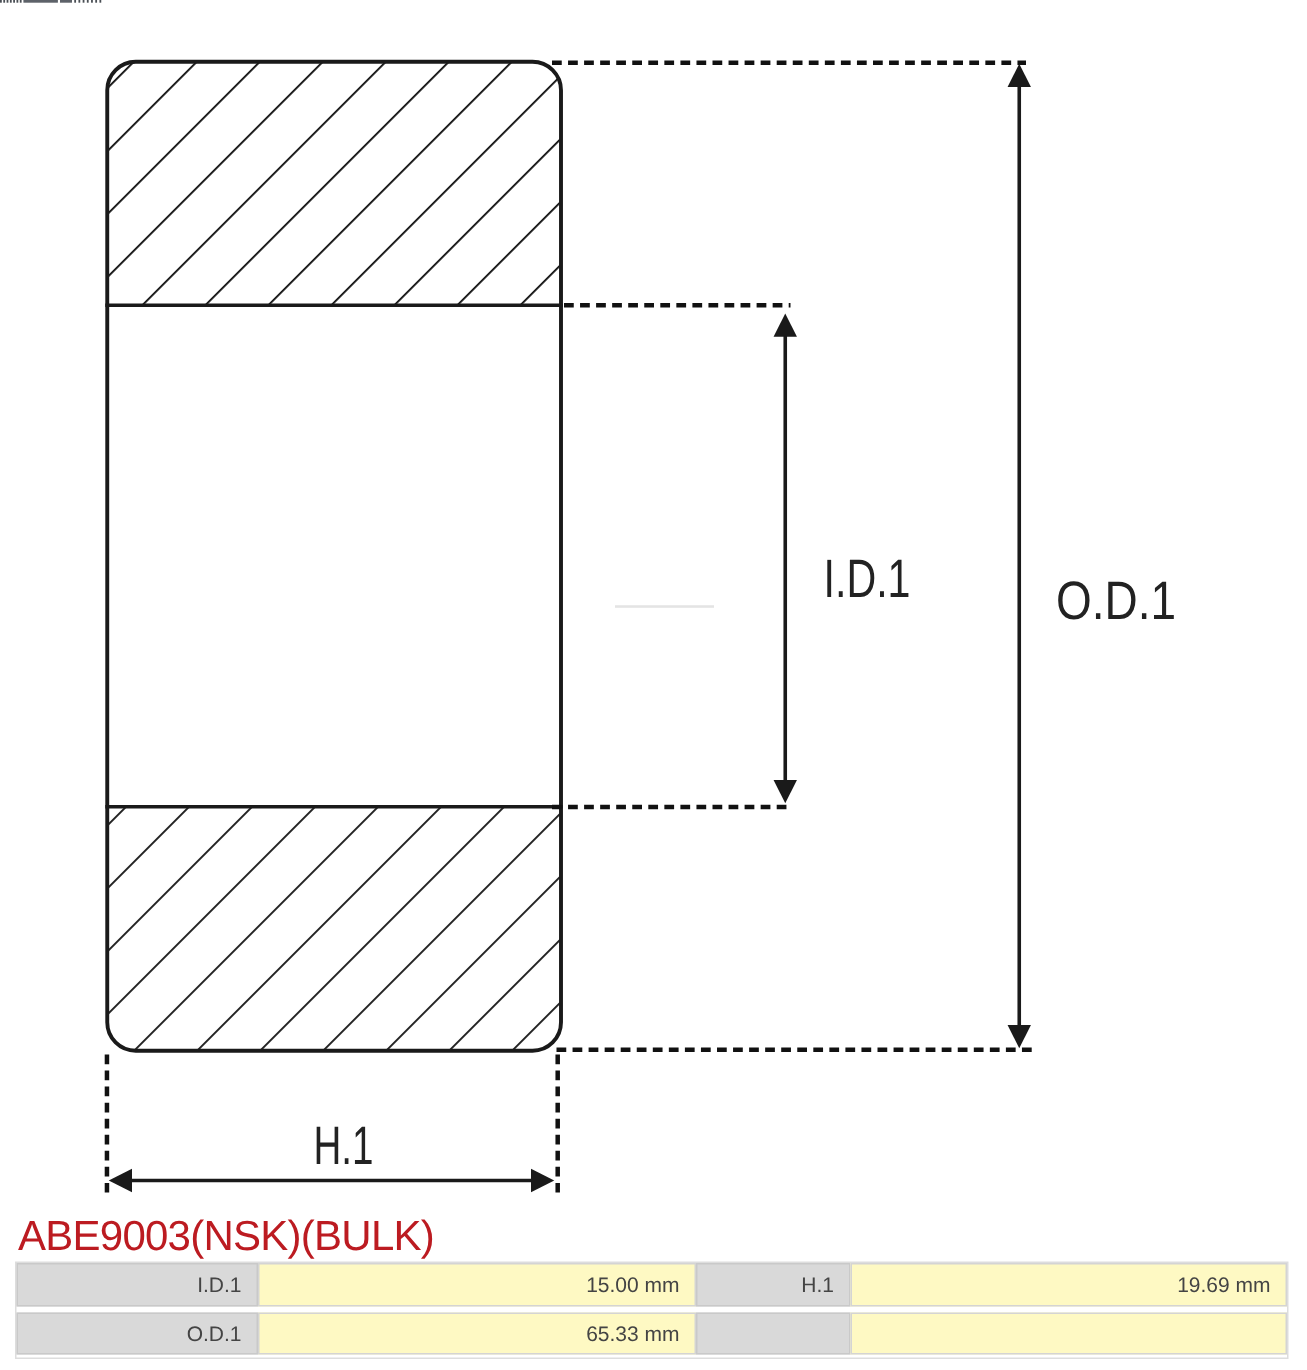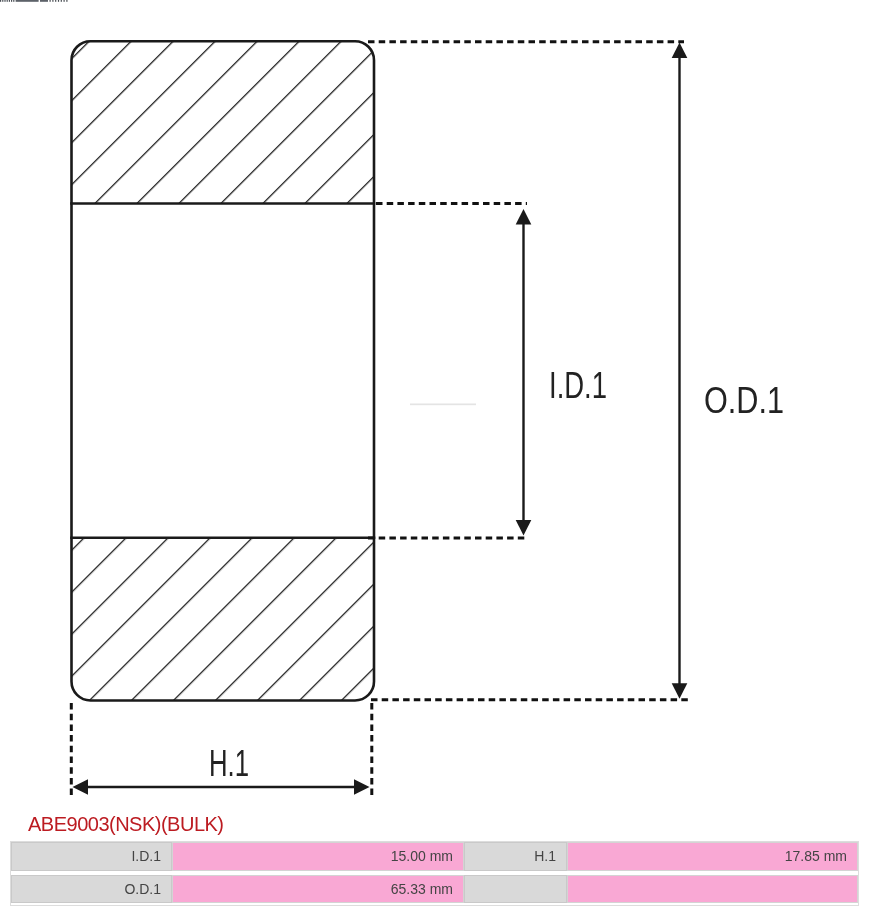--- a/index.html
+++ b/index.html
@@ -1,20 +1,20 @@
 <!DOCTYPE html>
 <html><head>
 <meta charset="utf-8">
 <style>
 html,body{margin:0;padding:0;background:#ffffff;}
 body{width:871px;height:913px;position:relative;font-family:"Liberation Sans",sans-serif;overflow:hidden;}
 .abs{position:absolute;}
 .cell{position:absolute;box-sizing:border-box;font-size:14px;color:#444;text-align:right;padding-right:10px;line-height:27px;}
 .gray{background:#d9d9d9;border:1px solid #c9c9c9;}
-.white{background:#f9a8d4;border:1px solid #d4d4d4;}
+.white{background:#fef9c3;border:1px solid #d4d4d4;}
 </style>
 </head>
 <body>
 
 <svg class="abs" style="left:0;top:0;" width="871" height="810" viewBox="0 0 871 810">
   <defs>
     <pattern id="hatchT" width="29.7" height="29.7" patternUnits="userSpaceOnUse" patternTransform="translate(3.5,0) rotate(45)">
       <line x1="0" y1="-1" x2="0" y2="30.7" stroke="#161616" stroke-width="2.5"></line>
     </pattern>
     <pattern id="hatchB" width="29.7" height="29.7" patternUnits="userSpaceOnUse" patternTransform="translate(33,0) rotate(45)">
@@ -95,31 +95,31 @@
 
   <g>
     <text x="704" y="412.5" font-size="36" fill="#222" textLength="80" lengthAdjust="spacingAndGlyphs">O.D.1</text>
   </g>
 
   <g>
     <text x="209" y="776" font-size="36" fill="#222" textLength="40" lengthAdjust="spacingAndGlyphs">H.1</text>
   </g>
 </svg>
 
-<div class="abs" style="left:28px;top:811px;font-size:20px;line-height:26px;letter-spacing:-0.5px;color:#bc1b21;">ABE9003(NSK)(BULK)</div>
+<div class="abs" style="left:12px;top:811px;font-size:28px;line-height:26px;letter-spacing:-0.5px;color:#bc1b21;">ABE9003(NSK)(BULK)</div>
 
 <div class="abs" style="left:10px;top:841px;width:849px;height:65px;border:1px solid #ddd;box-sizing:border-box;"></div>
 
 <div class="cell gray" style="left:11px;top:842px;width:161px;height:29px;">I.D.1</div>
 
 <div class="cell white" style="left:172px;top:842px;width:292px;height:29px;">15.00 mm</div>
 
 <div class="cell gray" style="left:464px;top:842px;width:103px;height:29px;">H.1</div>
 
-<div class="cell white" style="left:567px;top:842px;width:291px;height:29px;">17.85 mm</div>
+<div class="cell white" style="left:567px;top:842px;width:291px;height:29px;">19.69 mm</div>
 
 <div class="cell gray" style="left:11px;top:875px;width:161px;height:28px;">O.D.1</div>
 
 <div class="cell white" style="left:172px;top:875px;width:292px;height:28px;">65.33 mm</div>
 
 <div class="cell gray" style="left:464px;top:875px;width:103px;height:28px;"></div>
 
 <div class="cell white" style="left:567px;top:875px;width:291px;height:28px;"></div>
 
 </body></html>

